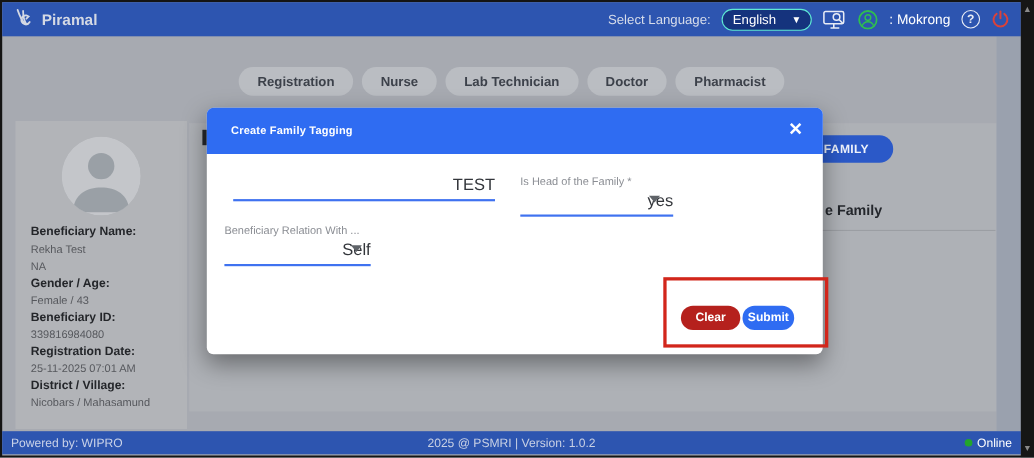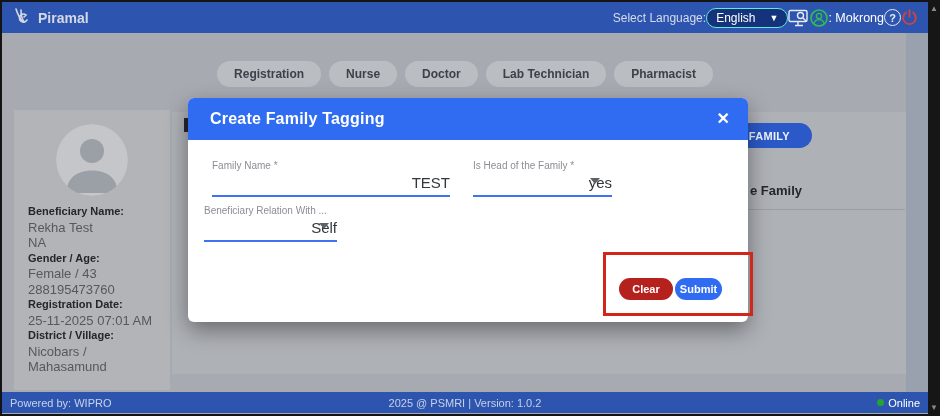--- a/index.html
+++ b/index.html
@@ -9,21 +9,21 @@
     background:#a7aab1; box-shadow: inset 0 0 0 2px #141414; padding-left: 17px;
   }
   
   .header {
     position:absolute; left:2px; top:2px; width:926px; height:31px;
     background:#2d55b0; display:flex; align-items:center; z-index:5;
     padding:0 10px; color:#fff;
   }
   .brand { display:flex; align-items:center; gap:6px; }
   .brand-name { color:#d4d9e4; font-weight:bold; font-size:14px; }
-  .header-right { margin-left:auto; display:flex; align-items:center; }
+  .header-right { margin-left:auto; display:flex; align-items:center; gap:10px; }
   .lang-label { font-size:12px; color:#d6dcea; }
   .lang-select {
     background:#15337d; border:1px solid #5eead4; border-radius:12px;
     color:#fff; font-size:12px; padding:2px 9px; display:flex; align-items:center; gap:14px;
     cursor:pointer;
   }
   .chev { font-size:9px; color:#fff; }
   .hicon { display:flex; align-items:center; }
   .user-name { font-size:12.5px; color:#fff; }
   .help-circle {
@@ -41,21 +41,21 @@
     border:none; border-radius:14px; padding:6px 17px; cursor:pointer;
   }
   
   .sidebar {
     position:absolute; left:14px; top:110px; width:156px; height:280px;
     background:#b2b4b8; z-index:2;
   }
   .avatar { width:72px; height:72px; margin:14px auto 8px; border-radius:50%; overflow:hidden; }
   .side-list { padding-left:14px; padding-right:6px; }
   .side-label { font-size:11px; font-weight:bold; color:#24262a; line-height:15.5px; }
-  .side-value { font-size:13px; color:#56585d; line-height:15.5px; }
+  .side-value { font-size:10px; color:#56585d; line-height:15.5px; }
   
   .card {
     position:absolute; left:172px; top:112px; width:734px; height:262px;
     background:#aeb1b6; z-index:1;
   }
   .right-gutter { position:absolute; left:906px; top:33px; width:22px; height:359px; background:#9aa1ae; z-index:1; }
   .hidden-heading-sliver { position:absolute; left:184px; top:118px; width:5px; height:14px; background:#26282c; z-index:2; }
   .create-family-btn {
     position:absolute; left:700px; top:123px; width:112px; height:25px;
     background:#2b59c8; border:none; border-radius:13px; color:#eef2fb;
@@ -67,21 +67,21 @@
   
   .modal {
     position:absolute; left:188px; top:98px; width:560px; height:224px;
     background:#fff; border-radius:6px; box-shadow:0 8px 22px rgba(0,0,0,.4);
     z-index:10;
   }
   .modal-header {
     height:42px; background:#2f6cf2; border-radius:6px 6px 0 0;
     display:flex; align-items:center; padding:0 18px 0 22px;
   }
-  .modal-title { color:#fff; font-size:16px; font-weight:bold; letter-spacing:.2px; }
+  .modal-title { color:#fff; font-size:10px; font-weight:bold; letter-spacing:.2px; }
   .modal-close {
     margin-left:auto; background:none; border:none; color:#fff;
     font-size:16px; font-weight:bold; cursor:pointer; line-height:1;
   }
   .field { position:absolute; }
   .field-label { font-size:10px; color:#8b8e94; margin-bottom:3px; white-space:nowrap; }
   .field-value {
     position:relative; font-size:15px; color:#33363b; padding:0 0 4px 1px;
     border-bottom:2px solid #3f72f0;
     text-align:right;
@@ -156,40 +156,41 @@
           <path d="M8.5 1.5 v6"></path>
           <path d="M5 3.6 a6.3 6.3 0 1 0 7 0"></path>
         </svg>
       </span>
     </div>
   </div>
 
   <div class="nav-row">
     <button class="nav-pill">Registration</button>
     <button class="nav-pill">Nurse</button>
+    <button class="nav-pill">Lab Technician</button>
     <button class="nav-pill">Doctor</button>
-    <button class="nav-pill">Lab Technician</button>
     <button class="nav-pill">Pharmacist</button>
   </div>
 
   <div class="sidebar">
     <div class="avatar">
       <svg width="72" height="72" viewBox="0 0 24 24">
         <circle cx="12" cy="12" r="12" fill="#c4c6ca"></circle>
         <circle cx="12" cy="9" r="4" fill="#9aa0a6"></circle>
         <path d="M3.5 23 c0-5.5 4.2-7.5 8.5-7.5 s8.5 2 8.5 7.5 z" fill="#9aa0a6"></path>
       </svg>
     </div>
     <div class="side-list">
       <div class="side-label">Beneficiary Name:</div>
       <div class="side-value">Rekha Test</div>
       <div class="side-value">NA</div>
       <div class="side-label">Gender / Age:</div>
       <div class="side-value">Female / 43</div>
-      <div class="side-value">288195473760</div>
+      <div class="side-label">Beneficiary ID:</div>
+      <div class="side-value">339816984080</div>
       <div class="side-label">Registration Date:</div>
       <div class="side-value">25-11-2025 07:01 AM</div>
       <div class="side-label">District / Village:</div>
       <div class="side-value">Nicobars / Mahasamund</div>
     </div>
   </div>
 
   <div class="card"></div>
   <div class="right-gutter"></div>
   <div class="hidden-heading-sliver"></div>
@@ -197,21 +198,20 @@
   <div class="section-heading">e Family</div>
   <div class="card-divider"></div>
 
   <div class="modal">
     <div class="modal-header">
       <span class="modal-title">Create Family Tagging</span>
       <button class="modal-close">✕</button>
     </div>
 
     <div class="field" style="left:24px; top:62px; width:238px;">
-      <div class="field-label">Family Name *</div>
       <div class="field-value">TEST</div>
     </div>
 
     <div class="field" style="left:285px; top:62px; width:139px;">
       <div class="field-label">Is Head of the Family *</div>
       <div class="field-value">
         <span>yes</span>
         <span class="dd-arrow" style="right:12px;"></span>
       </div>
     </div>

